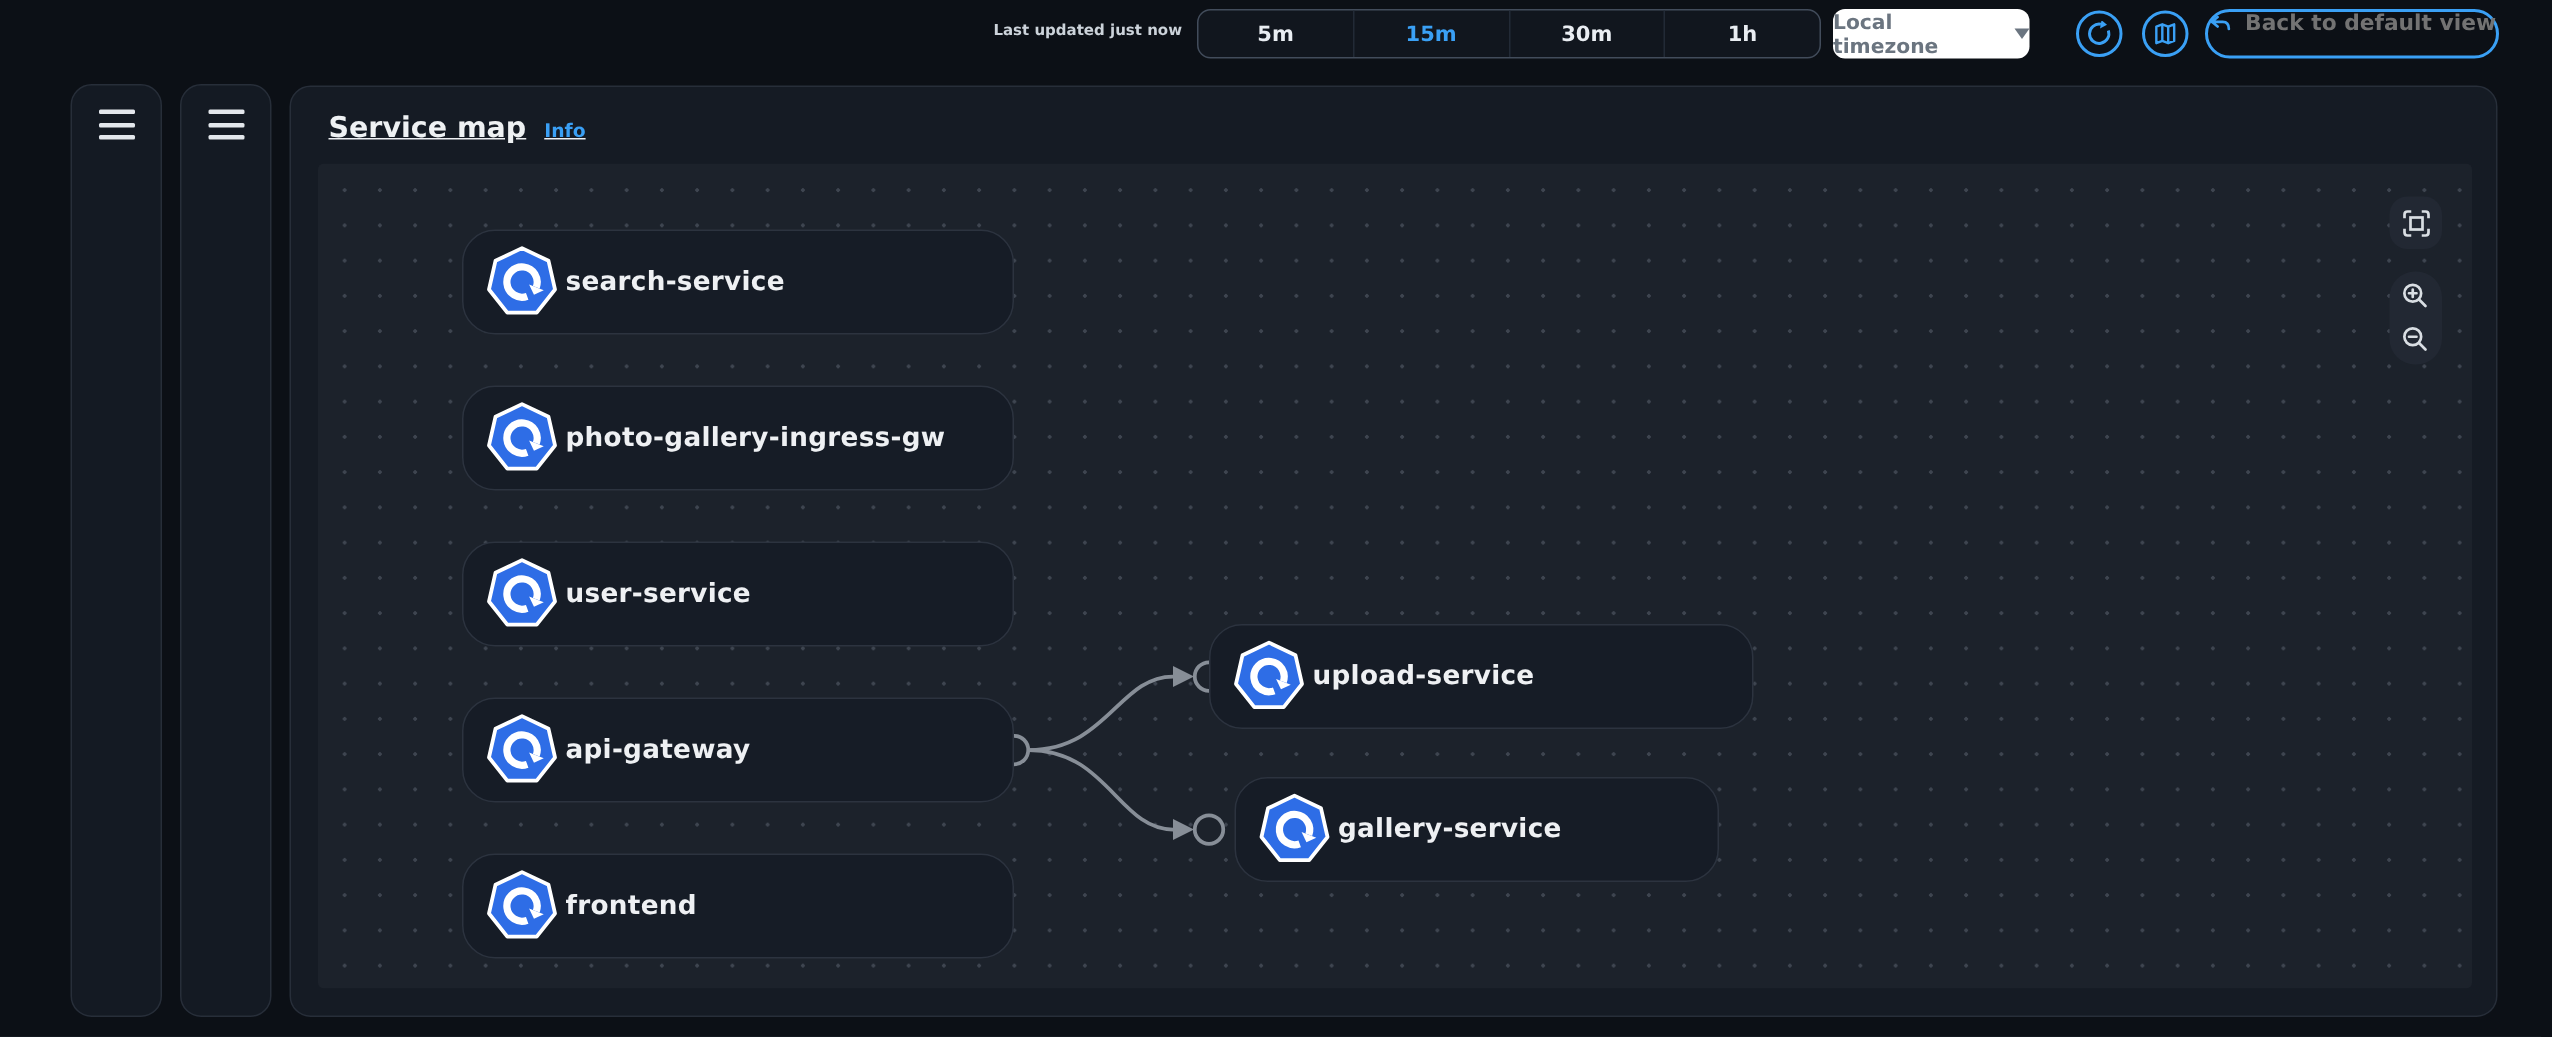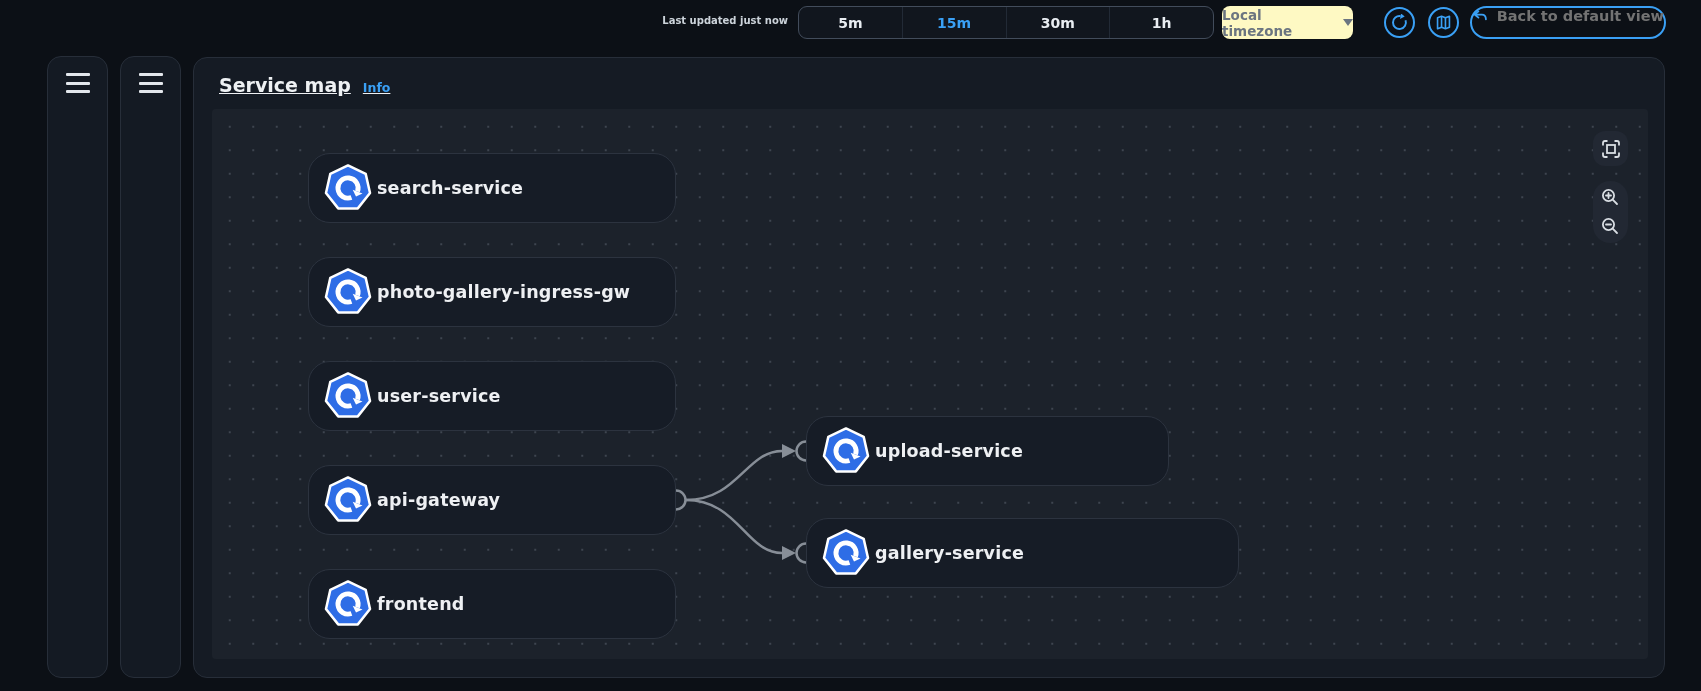--- a/index.html
+++ b/index.html
@@ -23,21 +23,21 @@
   }
   .segment {
     flex:1; display:flex; align-items:center; justify-content:center;
     font-size:14px; font-weight:700; color:#e9edf2; cursor:pointer;
     border-left:1px solid #222a36;
   }
   .segment:first-child { border-left:none; }
   .segment.selected { color:#3aa0f5; }
   .tz-select {
     position:absolute; left:1222px; top:6px; width:131px; height:33px;
-    background:#fef9c3; border-radius:8px;
+    background:#ffffff; border-radius:8px;
     display:flex; align-items:center; justify-content:center; gap:9px;
     font-size:13.5px; font-weight:600; color:#6b7580; cursor:default;
   }
   .caret-down {
     width:0; height:0; border-left:5.5px solid transparent;
     border-right:5.5px solid transparent; border-top:7px solid #6b7580;
   }
   .circle-btn {
     position:absolute; top:7px; width:31px; height:31px; border-radius:50%;
     border:2px solid #3aa0f5; display:flex; align-items:center; justify-content:center;
@@ -214,21 +214,21 @@
         </svg>
       <span class="node-label">frontend</span>
     </div>
 
     <div class="node" style="left:594px; top:307px; width:363px">
       <svg class="k8s" viewBox="-26 -26 52 52">
           <use href="#k8s-icon"></use>
         </svg>
       <span class="node-label">upload-service</span>
     </div>
-    <div class="node" style="left:594px; top:409px; width:433px">
+    <div class="node" style="left:611px; top:409px; width:323px">
       <svg class="k8s" viewBox="-26 -26 52 52">
           <use href="#k8s-icon"></use>
         </svg>
       <span class="node-label">gallery-service</span>
     </div>
 
     <div class="fit-btn">
       <svg width="18" height="18" viewBox="0 0 18 18">
         <path d="M1 5.5 V3 Q1 1 3 1 H5.5 M12.5 1 H15 Q17 1 17 3 V5.5 M17 12.5 V15 Q17 17 15 17 H12.5 M5.5 17 H3 Q1 17 1 15 V12.5" fill="none" stroke="#d9dee3" stroke-width="1.8"></path>
         <rect x="5" y="5" width="8" height="8" fill="none" stroke="#d9dee3" stroke-width="1.8"></rect>

